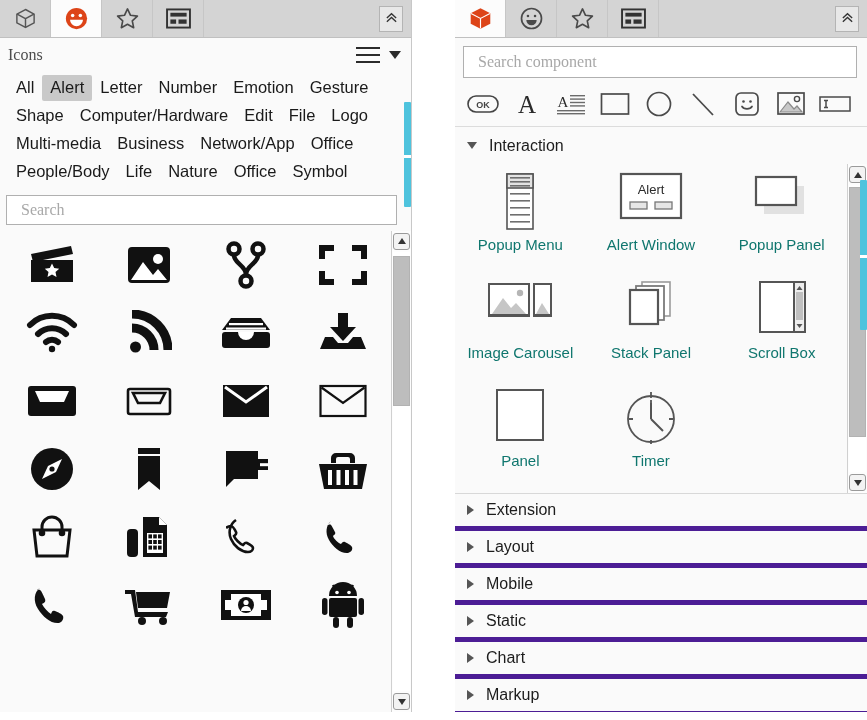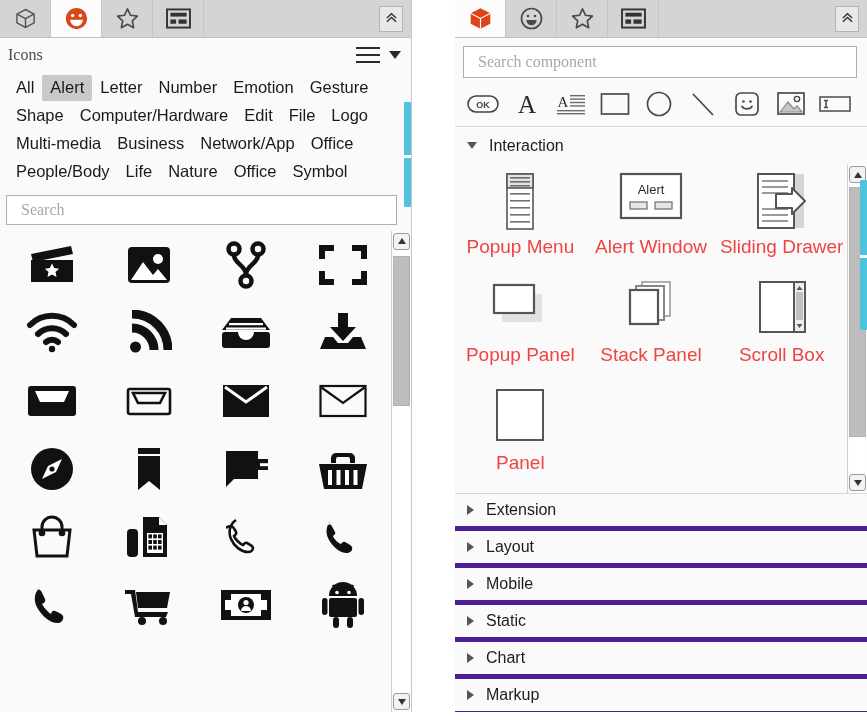--- a/index.html
+++ b/index.html
@@ -296,22 +296,22 @@
     justify-content: flex-start;
     cursor: pointer;
   }
   .comp-art {
     height: 64px;
     display: flex;
     align-items: flex-start;
     justify-content: center;
   }
   .comp-label {
-    font-size: 19px;
-    color: #ef4444;
+    font-size: 15px;
+    color: #0f766e;
     text-align: right;
     line-height: 1.2;
   }
 
   
   .teal-scroll {
     position: absolute;
     width: 7px;
     background: #4ec3dd;
     border-radius: 1px;
@@ -874,49 +874,45 @@
               <svg width="64" height="50" viewBox="0 0 64 50">
                 <rect x="2" y="2" width="60" height="44" fill="#fff" stroke="#555" stroke-width="2.2"></rect>
                 <text x="32" y="22" font-size="13" font-family="Liberation Sans, sans-serif" fill="#2b2b2b" text-anchor="middle">Alert</text>
                 <rect x="11" y="30" width="17" height="7" fill="#e6e6e6" stroke="#777" stroke-width="1.3"></rect>
                 <rect x="36" y="30" width="17" height="7" fill="#e6e6e6" stroke="#777" stroke-width="1.3"></rect>
               </svg>
             </div>
             <div class="comp-label">Alert Window</div>
           </div>
 
-          <div class="comp-cell">
-            <div class="comp-art">
-              <svg width="60" height="58" viewBox="0 0 60 58">
-                <rect x="40" y="2" width="12" height="54" fill="#d6d6d6"></rect>
-                <rect x="6" y="2" width="36" height="54" fill="#fff" stroke="#555" stroke-width="2"></rect>
-                <g fill="#9a9a9a">
-                  <rect x="10" y="8" width="26" height="2"></rect>
-                  <rect x="10" y="14" width="26" height="2"></rect>
-                  <rect x="10" y="20" width="26" height="2"></rect>
-                  <rect x="10" y="36" width="26" height="2"></rect>
-                  <rect x="10" y="42" width="26" height="2"></rect>
-                  <rect x="10" y="48" width="26" height="2"></rect>
-                </g>
-                <path d="M24 22h16v-6l13 13-13 13v-6H24z" fill="#fff" stroke="#555" stroke-width="2" stroke-linejoin="round"></path>
-              </svg>
-            </div>
-            <div class="comp-label">Sliding Drawer</div>
-          </div>
 
           <div class="comp-cell">
             <div class="comp-art">
               <svg width="64" height="50" viewBox="0 0 64 50">
                 <rect x="14" y="14" width="40" height="28" fill="#d8d8d8" opacity="0.75"></rect>
                 <rect x="6" y="5" width="40" height="28" fill="#fff" stroke="#555" stroke-width="2.2"></rect>
               </svg>
             </div>
             <div class="comp-label">Popup Panel</div>
           </div>
 
+          <div class="comp-cell">
+            <div class="comp-art">
+              <svg width="66" height="46" viewBox="0 0 66 46">
+                <rect x="2" y="4" width="40" height="32" fill="#fff" stroke="#555" stroke-width="2"></rect>
+                <circle cx="33" cy="13" r="3.2" fill="#b5b5b5"></circle>
+                <path d="M5 34 L16 18 L24 28 L29 23 L39 34 Z" fill="#c6c6c6"></path>
+                <rect x="2" y="34" width="40" height="2.4" fill="#555"></rect>
+                <rect x="47" y="4" width="17" height="32" fill="#fff" stroke="#555" stroke-width="2"></rect>
+                <path d="M49 34 L55 23 L62 34 Z" fill="#c6c6c6"></path>
+                <rect x="47" y="34" width="17" height="2.4" fill="#555"></rect>
+              </svg>
+            </div>
+            <div class="comp-label">Image Carousel</div>
+          </div>
 
           <div class="comp-cell">
             <div class="comp-art">
               <svg width="58" height="52" viewBox="0 0 58 52">
                 <rect x="20" y="2" width="28" height="34" fill="#fff" stroke="#9b9b9b" stroke-width="1.6"></rect>
                 <rect x="14" y="6" width="28" height="34" fill="#fff" stroke="#7a7a7a" stroke-width="1.8"></rect>
                 <rect x="8" y="10" width="28" height="34" fill="#fff" stroke="#555" stroke-width="2.2"></rect>
               </svg>
             </div>
             <div class="comp-label">Stack Panel</div>
@@ -937,20 +933,30 @@
 
           <div class="comp-cell">
             <div class="comp-art">
               <svg width="54" height="54" viewBox="0 0 54 54">
                 <rect x="4" y="2" width="46" height="50" fill="#fff" stroke="#555" stroke-width="2"></rect>
               </svg>
             </div>
             <div class="comp-label">Panel</div>
           </div>
 
+          <div class="comp-cell">
+            <div class="comp-art">
+              <svg width="58" height="58" viewBox="0 0 58 58" fill="none" stroke="#555" stroke-width="1.8">
+                <circle cx="29" cy="31" r="23"></circle>
+                <path d="M29 4v6M29 12v5M51 31h-4M11 31H7M29 52v4"></path>
+                <path d="M29 31 L29 15 M29 31 L41 43" stroke-width="2"></path>
+              </svg>
+            </div>
+            <div class="comp-label">Timer</div>
+          </div>
 
         </div>
 
         <div class="vscroll">
           <div class="arrow">
             <svg width="8" height="6" viewBox="0 0 8 6">
                 <path d="M4 0l4 6H0z" fill="#333"></path>
               </svg>
           </div>
           <div class="track">

